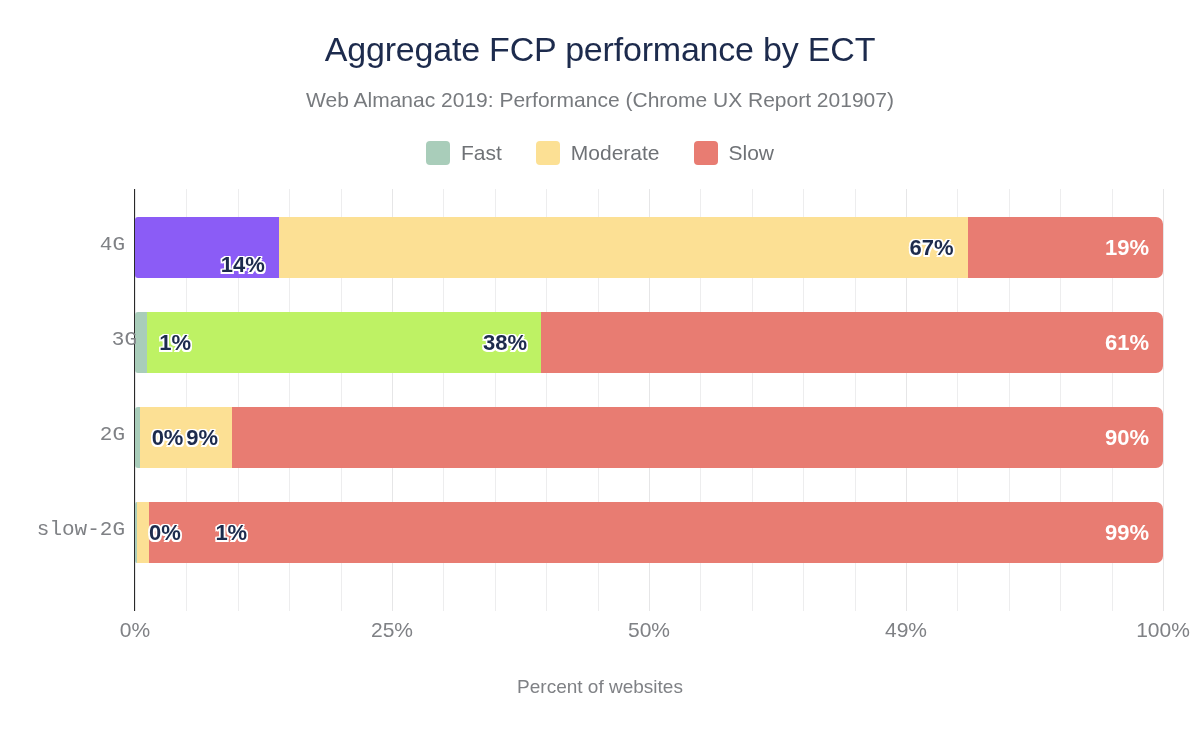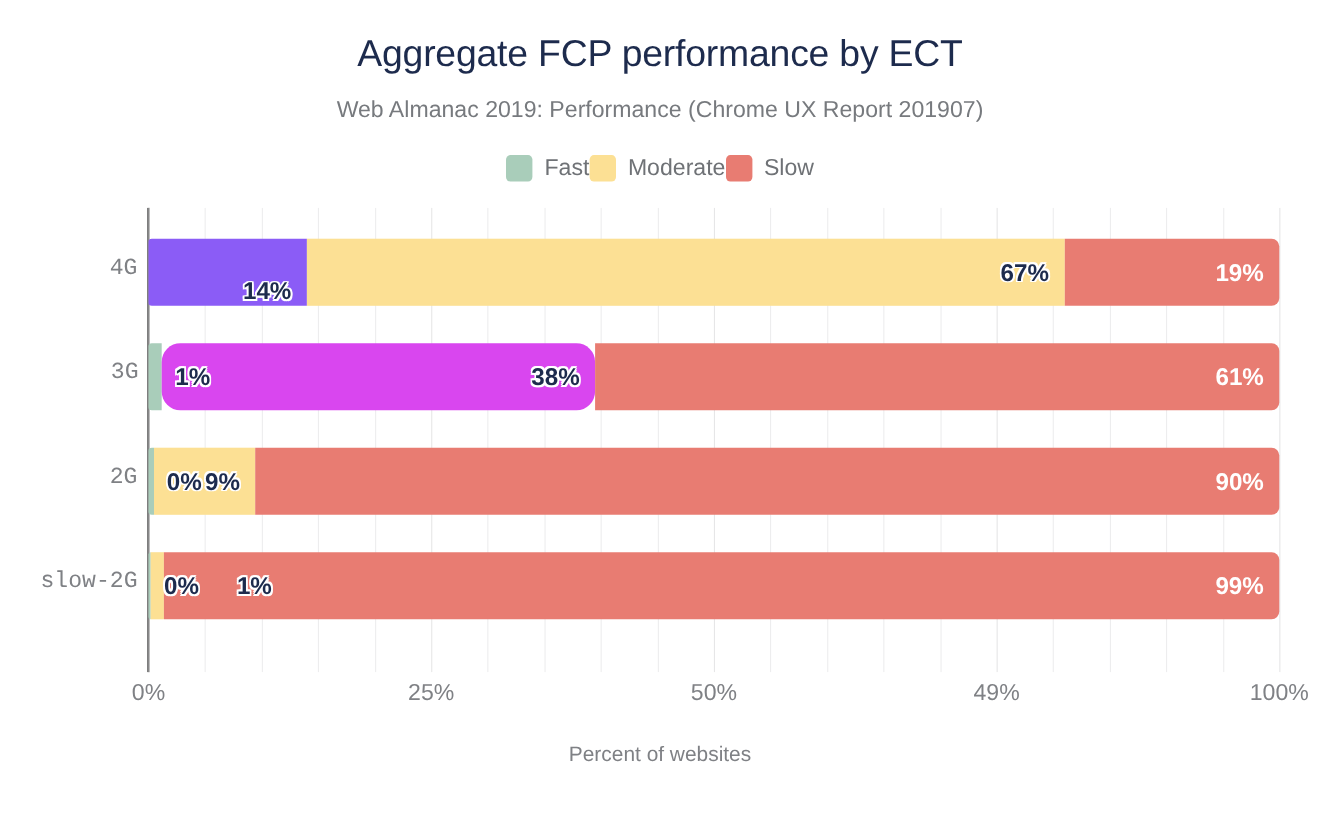--- a/index.html
+++ b/index.html
@@ -37,20 +37,21 @@
     color: #777a7e;
   }
 
   
   .legend {
     position: absolute;
     top: 141px; left: 0; width: 1200px;
     display: flex;
     justify-content: center;
     align-items: center;
+    gap: 34px;
   }
   .legend-item {
     display: flex;
     align-items: center;
     gap: 11px;
   }
   .legend-swatch {
     width: 24px; height: 24px;
     border-radius: 4px;
     display: block;
@@ -232,21 +233,21 @@
           <span class="seg-label dark">67%</span>
         </div>
         <div class="seg" style="width: 19%; background: rgb(232, 124, 114);">
           <span class="seg-label light">19%</span>
         </div>
       </div>
       <div class="row" style="top: 123px;">
         <div class="seg" style="width: 1.2%; background: rgb(169, 205, 186);">
           <span class="seg-label dark outside">1%</span>
         </div>
-        <div class="seg" style="width: 38.3%; background: #d946ef; border-radius: 17px;">
+        <div class="seg" style="width: 38.3%; background: #bef264;">
           <span class="seg-label dark">38%</span>
         </div>
         <div class="seg" style="width: 60.5%; background: rgb(232, 124, 114);">
           <span class="seg-label light">61%</span>
         </div>
       </div>
       <div class="row" style="top: 218px;">
         <div class="seg" style="width: 0.45%; background: rgb(169, 205, 186);">
           <span class="seg-label dark outside">0%</span>
         </div>
@@ -265,21 +266,21 @@
           <span class="seg-label dark outside stack2">1%</span>
         </div>
         <div class="seg" style="width: 98.6%; background: rgb(232, 124, 114);">
           <span class="seg-label light">99%</span>
         </div>
       </div>
     </div>
 
   <div id="yticks">
       <div class="ytick" style="position: absolute; left: 0px; width: 125px; top: 233px;">4G</div>
-      <div class="ytick" style="position: absolute; left: 1px; width: 125px; top: 328px;">3G</div>
+      <div class="ytick" style="position: absolute; left: 12px; width: 125px; top: 328px;">3G</div>
       <div class="ytick" style="position: absolute; left: 0px; width: 125px; top: 423px;">2G</div>
       <div class="ytick" style="position: absolute; left: 0px; width: 125px; top: 518px;">slow-2G</div>
     </div>
 
   <div class="xticks" id="xticks">
       <div class="xtick" style="left: 0%;">0%</div>
       <div class="xtick" style="left: 25%;">25%</div>
       <div class="xtick" style="left: 50%;">50%</div>
       <div class="xtick" style="left: 75%;">49%</div>
       <div class="xtick" style="left: 100%;">100%</div>

